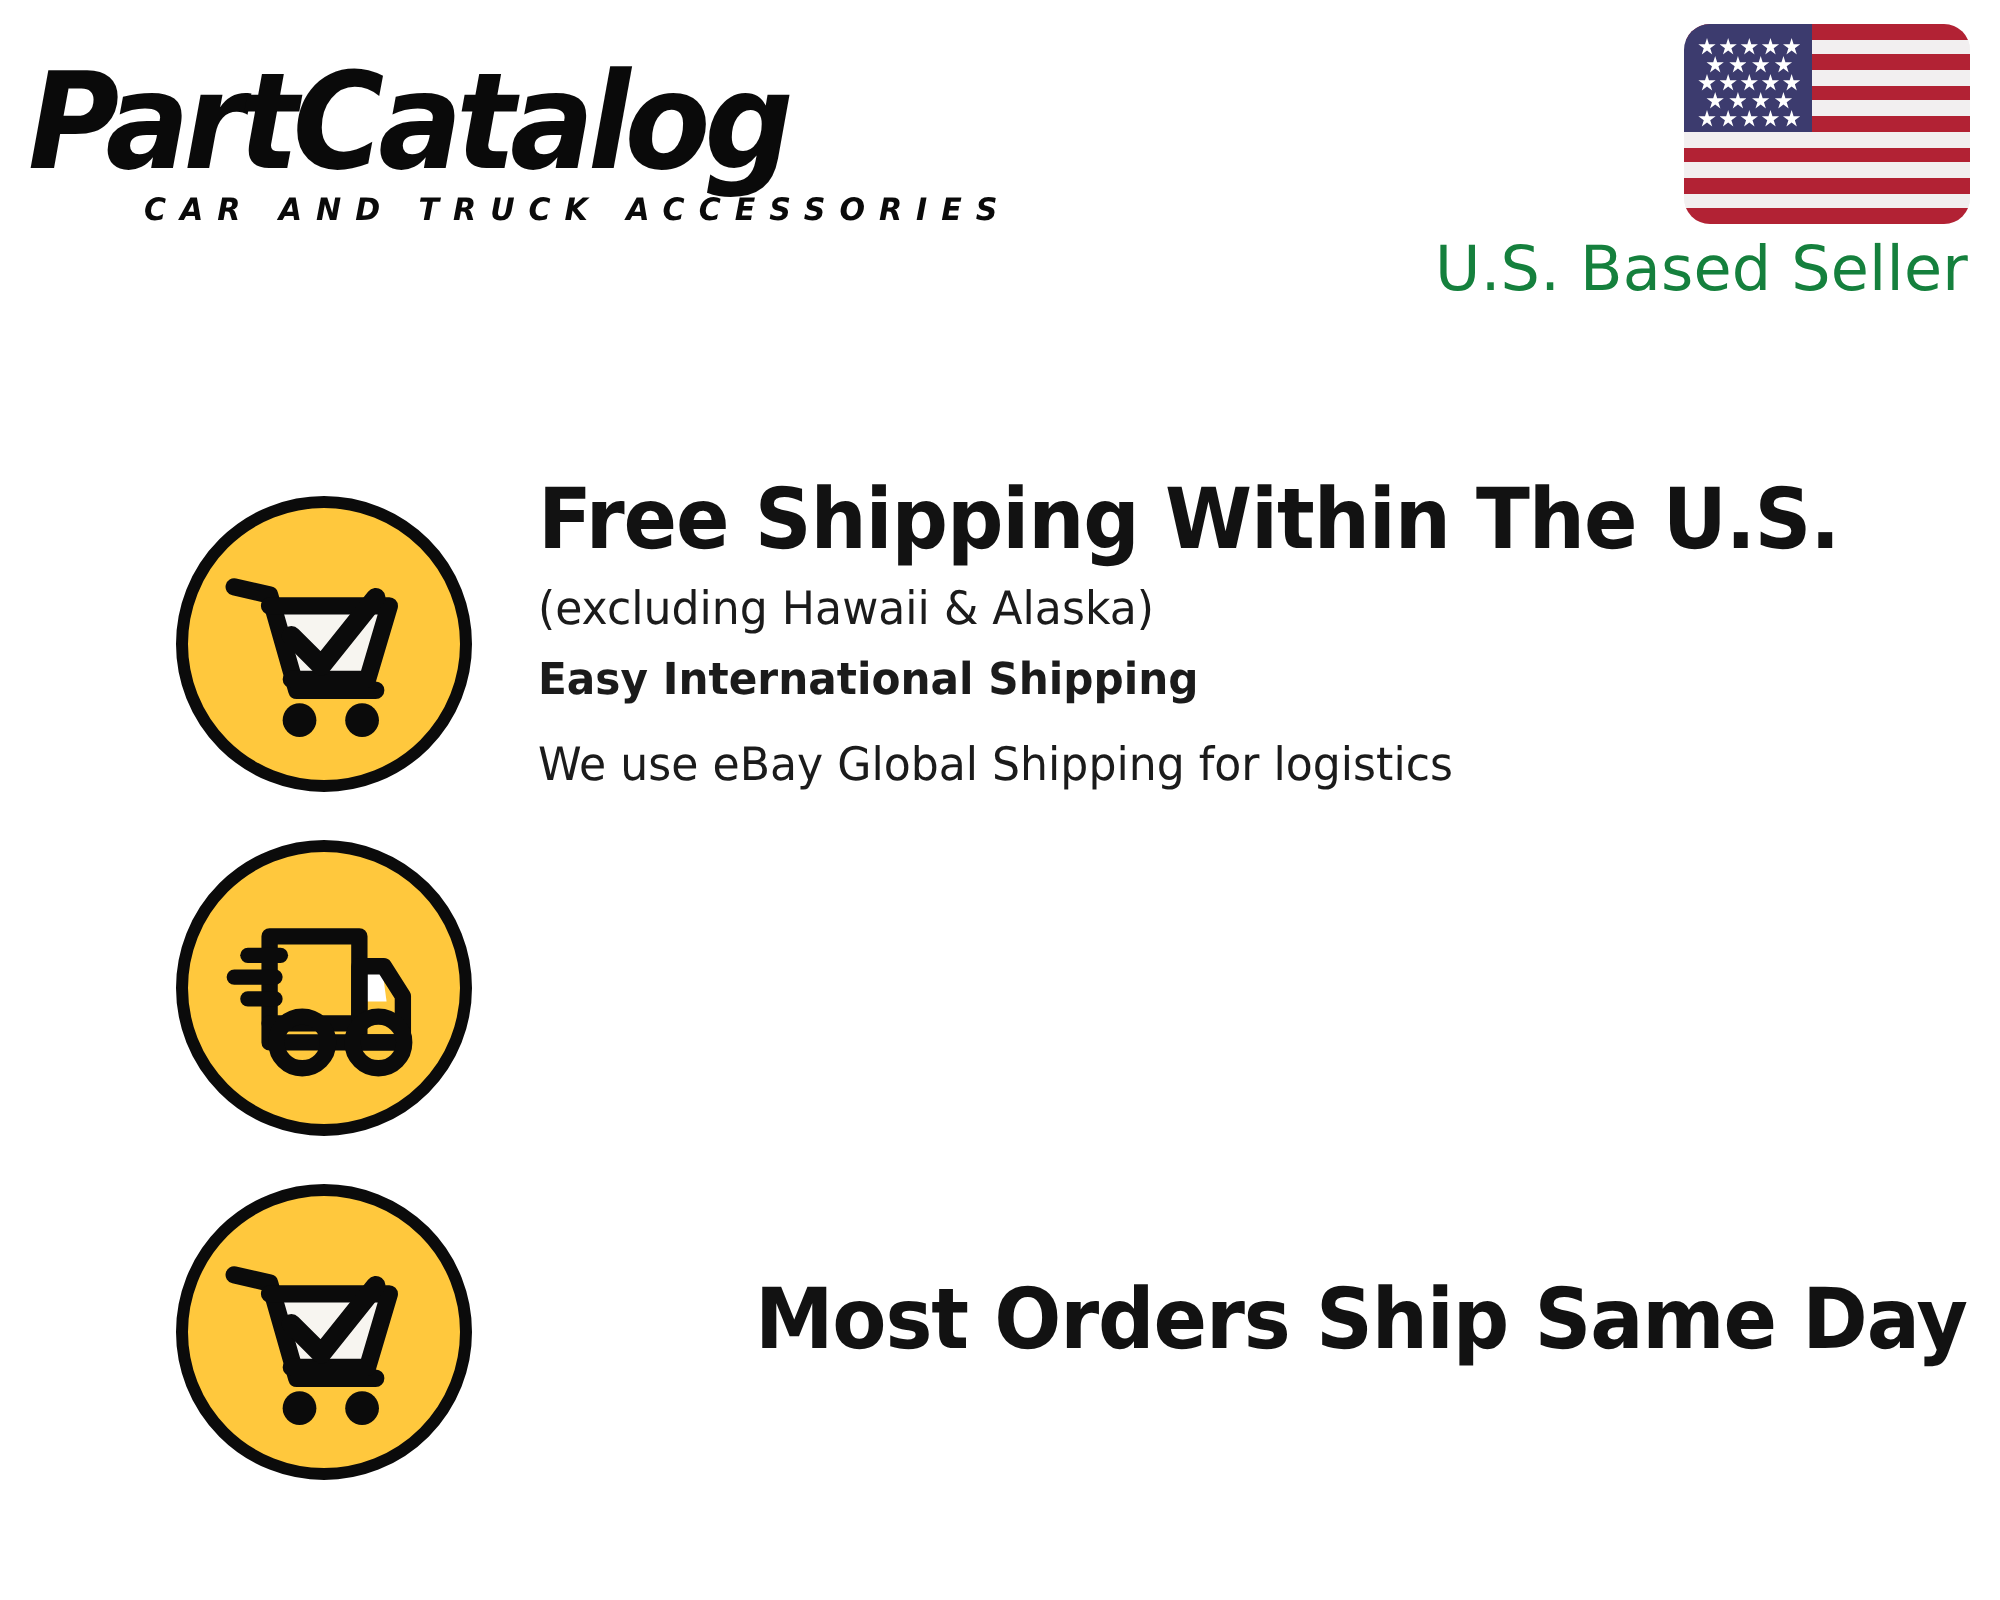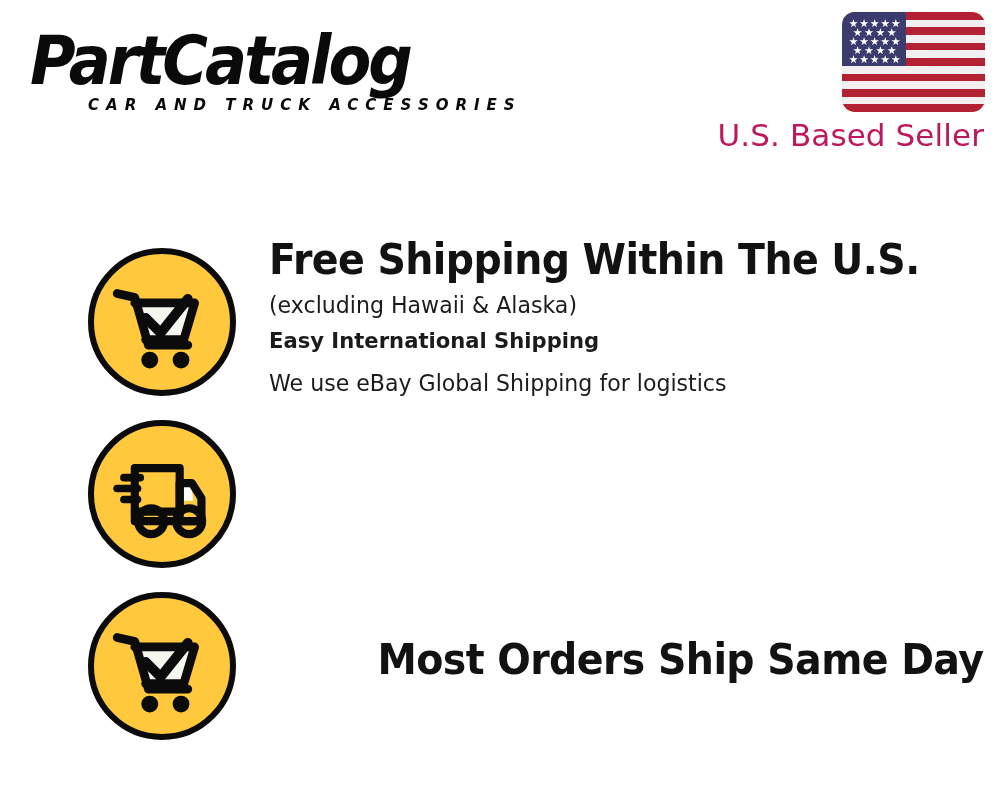--- a/index.html
+++ b/index.html
@@ -15,21 +15,21 @@
     font-family: "Liberation Sans", sans-serif;
     color: #141414;
     -webkit-font-smoothing: antialiased;
   }
 
   
   .header { position: absolute; left: 0; top: 0; width: 1000px; height: 175px; }
 
   .brand-logo {
     position: absolute;
-    left: 30px;
+    left: 14px;
     top: 26px;
     width: 470px;
     height: 90px;
   }
   .brand-wordmark {
     position: absolute;
     left: 0;
     top: 0;
     font-family: "DejaVu Sans", sans-serif;
     font-weight: 700;
@@ -94,21 +94,21 @@
     clip-path: polygon(50% 0%, 61% 35%, 98% 35%, 68% 57%, 79% 91%, 50% 70%, 21% 91%, 32% 57%, 2% 35%, 39% 35%);
   }
   .seller-label {
     position: absolute;
     right: 16px;
     top: 117px;
     font-family: "DejaVu Sans", sans-serif;
     font-weight: 400;
     font-size: 31px;
     letter-spacing: 0.1px;
-    color: #be185d;
+    color: #15803d;
     white-space: nowrap;
   }
 
   
   .features { position: absolute; left: 0; top: 0; width: 1000px; height: 800px; margin-left: 45px; }
   .feature-row { position: absolute; left: 0; width: 1000px; }
   .feature-row.r1 { top: 232px; height: 180px; }
   .feature-row.r2 { top: 404px; height: 180px; }
   .feature-row.r3 { top: 576px; height: 180px; text-align: right; }
 

